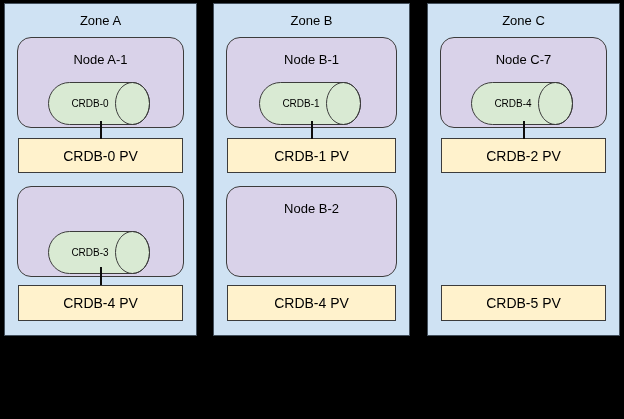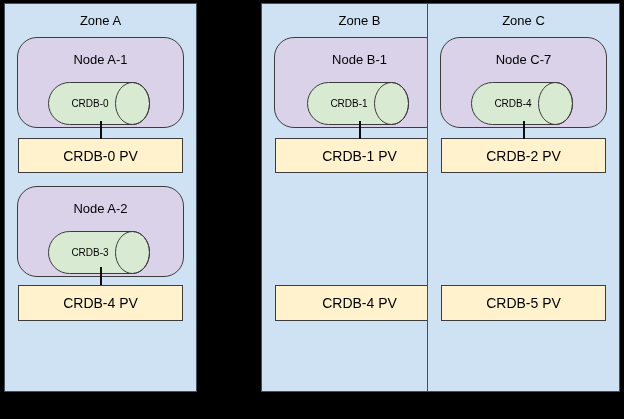--- a/index.html
+++ b/index.html
@@ -5,33 +5,33 @@
   html,body{margin:0;padding:0;}
   body{
     width:624px;height:419px;
     background:var(--canvas-bg,#000);
     font-family:"Liberation Sans", sans-serif;
     position:relative;overflow:hidden;
     color:#111;
   }
   .stage{position:absolute;left:0;top:0;width:624px;height:419px;}
   .zone{
-    position:absolute;top:3px;height:389px;
+    position:absolute;top:3px;height:333px;
     background:var(--zone-fill,#cfe2f3);
     border:1px solid #44505c;
     box-sizing:border-box;
   }
   .zone-label{
     position:absolute;top:9px;left:0;width:100%;
     text-align:center;font-size:13px;color:#000;
   }
   .node{
     position:absolute;left:12px;right:12px;height:91px;
     background:var(--node-fill,#d9d2e9);
-    border:1px solid #3c3c3c;border-radius:20px;
+    border:1px solid #3c3c3c;border-radius:14px;
     box-sizing:border-box;
   }
   .node1{top:33px;}
   .node2{top:182px;}
   .node-label{
     position:absolute;top:14px;left:0;width:100%;
     text-align:center;font-size:13px;color:#000;
   }
   .cylinder{
     position:absolute;top:44px;left:50%;margin-left:-53px;
@@ -53,21 +53,21 @@
     position:absolute;left:13px;right:13px;height:35px;
     background:var(--pv-fill,#fff2cc);
     border:1px solid #3c3c3c;border-radius:0;
     box-sizing:border-box;
     display:flex;align-items:center;justify-content:center;
     font-size:14px;color:#000;
   }
   .pv1{top:134px;}
   .pv2{top:281px;height:36px;}
   .zone-a{left:4px;width:193px;}
-  .zone-b{left:213px;width:197px;margin-left:48px;}
+  .zone-b{left:213px;width:197px;}
   .zone-c{left:427px;width:193px;padding-left:31px;}
 </style>
 </head>
 <body>
 
 <div class="stage">
 
   <div class="zone zone-a">
     <div class="zone-label">Zone A</div>
 
@@ -78,21 +78,20 @@
           <path d="M 21.5,0.5 H 84.5 A 17,21 0 0 1 101.5,21.5 A 17,21 0 0 1 84.5,42.5 H 21.5 A 21,21 0 0 1 0.5,21.5 A 21,21 0 0 1 21.5,0.5 Z" fill="#d9ead3" stroke="#3c3c3c" stroke-width="1"></path>
           <ellipse cx="84.5" cy="21.5" rx="17" ry="21" fill="none" stroke="#3c3c3c" stroke-width="1"></ellipse>
         </svg>
         <span class="cyl-label">CRDB-0</span>
       </div>
     </div>
     <div class="connector conn1"></div>
     <div class="pv pv1">CRDB-0 PV</div>
 
     <div class="node node2">
-      <div class="node-label">Node A-2</div>
       <div class="cylinder">
         <svg width="102" height="43" viewBox="0 0 102 43">
           <path d="M 21.5,0.5 H 84.5 A 17,21 0 0 1 101.5,21.5 A 17,21 0 0 1 84.5,42.5 H 21.5 A 21,21 0 0 1 0.5,21.5 A 21,21 0 0 1 21.5,0.5 Z" fill="#d9ead3" stroke="#3c3c3c" stroke-width="1"></path>
           <ellipse cx="84.5" cy="21.5" rx="17" ry="21" fill="none" stroke="#3c3c3c" stroke-width="1"></ellipse>
         </svg>
         <span class="cyl-label">CRDB-3</span>
       </div>
     </div>
     <div class="connector conn2"></div>
     <div class="pv pv2">CRDB-4 PV</div>
@@ -107,20 +106,23 @@
         <svg width="102" height="43" viewBox="0 0 102 43">
           <path d="M 21.5,0.5 H 84.5 A 17,21 0 0 1 101.5,21.5 A 17,21 0 0 1 84.5,42.5 H 21.5 A 21,21 0 0 1 0.5,21.5 A 21,21 0 0 1 21.5,0.5 Z" fill="#d9ead3" stroke="#3c3c3c" stroke-width="1"></path>
           <ellipse cx="84.5" cy="21.5" rx="17" ry="21" fill="none" stroke="#3c3c3c" stroke-width="1"></ellipse>
         </svg>
         <span class="cyl-label">CRDB-1</span>
       </div>
     </div>
     <div class="connector conn1"></div>
     <div class="pv pv1">CRDB-1 PV</div>
 
+    <div class="node node2">
+      <div class="node-label">Node B-2</div>
+    </div>
     <div class="pv pv2">CRDB-4 PV</div>
   </div>
 
   <div class="zone zone-c">
     <div class="zone-label">Zone C</div>
 
     <div class="node node1">
       <div class="node-label">Node C-7</div>
       <div class="cylinder">
         <svg width="102" height="43" viewBox="0 0 102 43">

